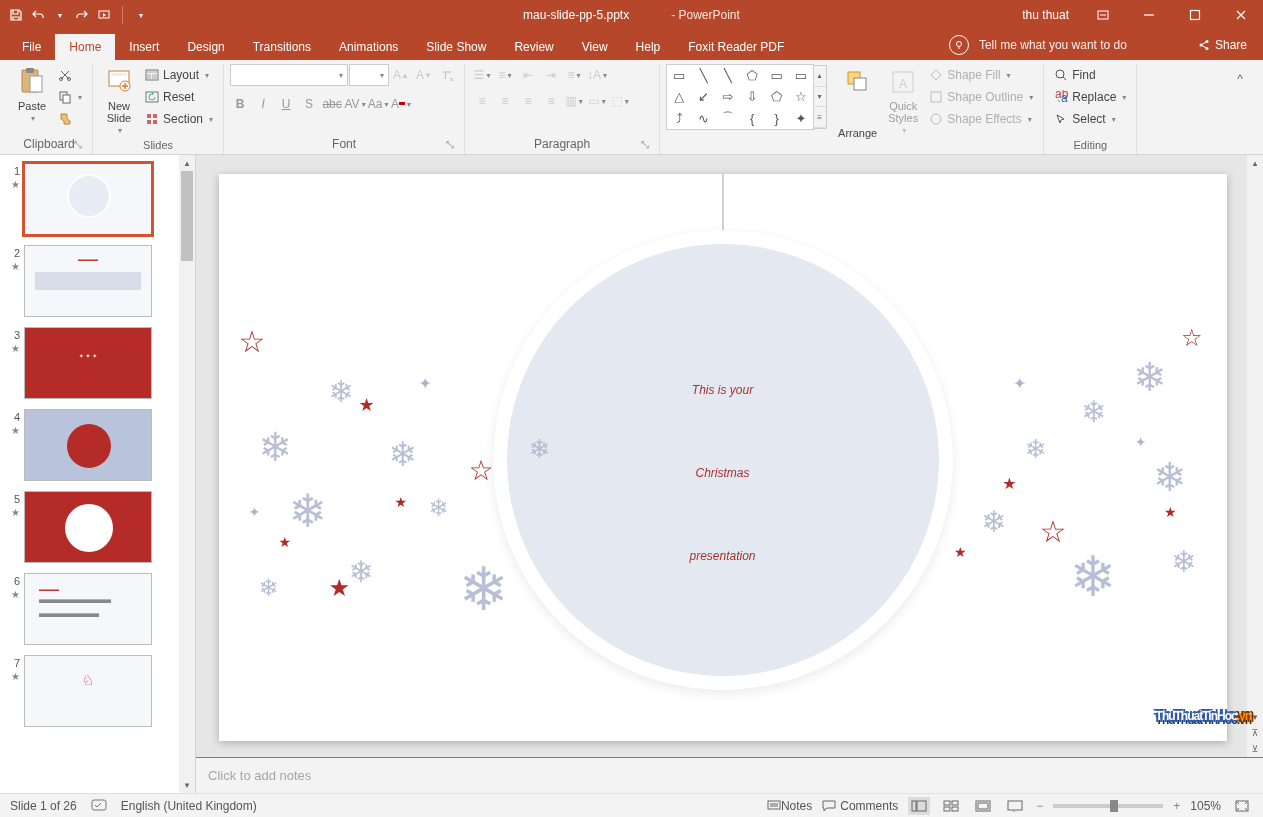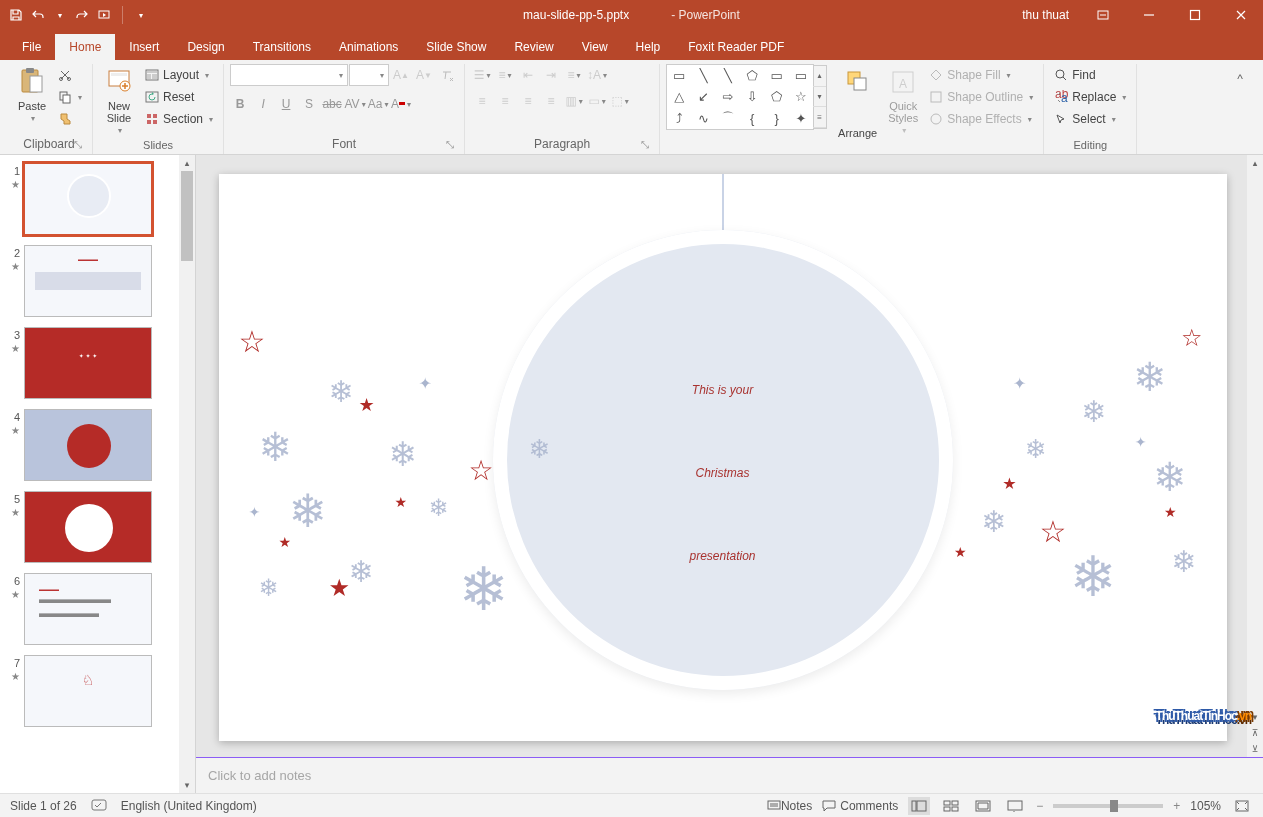--- a/index.html
+++ b/index.html
@@ -168,20 +168,38 @@
   <div class="tab active">Home</div>
   <div class="tab">Insert</div>
   <div class="tab">Design</div>
   <div class="tab">Transitions</div>
   <div class="tab">Animations</div>
   <div class="tab">Slide Show</div>
   <div class="tab">Review</div>
   <div class="tab">View</div>
   <div class="tab">Help</div>
   <div class="tab">Foxit Reader PDF</div>
+  <div class="right-side">
+    <span class="tellme-icon">
+        <svg width="10" height="10" viewBox="0 0 10 10">
+          <circle cx="5" cy="4" r="2.5" fill="none" stroke="#fff"></circle>
+          <path d="M4 8h2" stroke="#fff"></path>
+        </svg>
+      </span>
+    <span style="color:rgba(255,255,255,.9)">Tell me what you want to do</span>
+    <span class="share" style="margin-left:60px;">
+      <svg width="14" height="14" viewBox="0 0 14 14">
+          <circle cx="4" cy="7" r="1.5" fill="#fff"></circle>
+          <circle cx="10" cy="3.5" r="1.5" fill="#fff"></circle>
+          <circle cx="10" cy="10.5" r="1.5" fill="#fff"></circle>
+          <path d="M5 6.5l4-2.5M5 7.5l4 2.5" stroke="#fff"></path>
+        </svg>
+      <span>Share</span>
+    </span>
+  </div>
 </div>
 
 <div class="ribbon">
 
   <div class="group">
     <div class="group-body">
       <div class="bigbtn">
         <span class="icon">
             <svg width="28" height="32" viewBox="0 0 28 32">
               <rect x="4" y="4" width="16" height="22" rx="1" fill="#d9b679" stroke="#bb8a3f"></rect>

